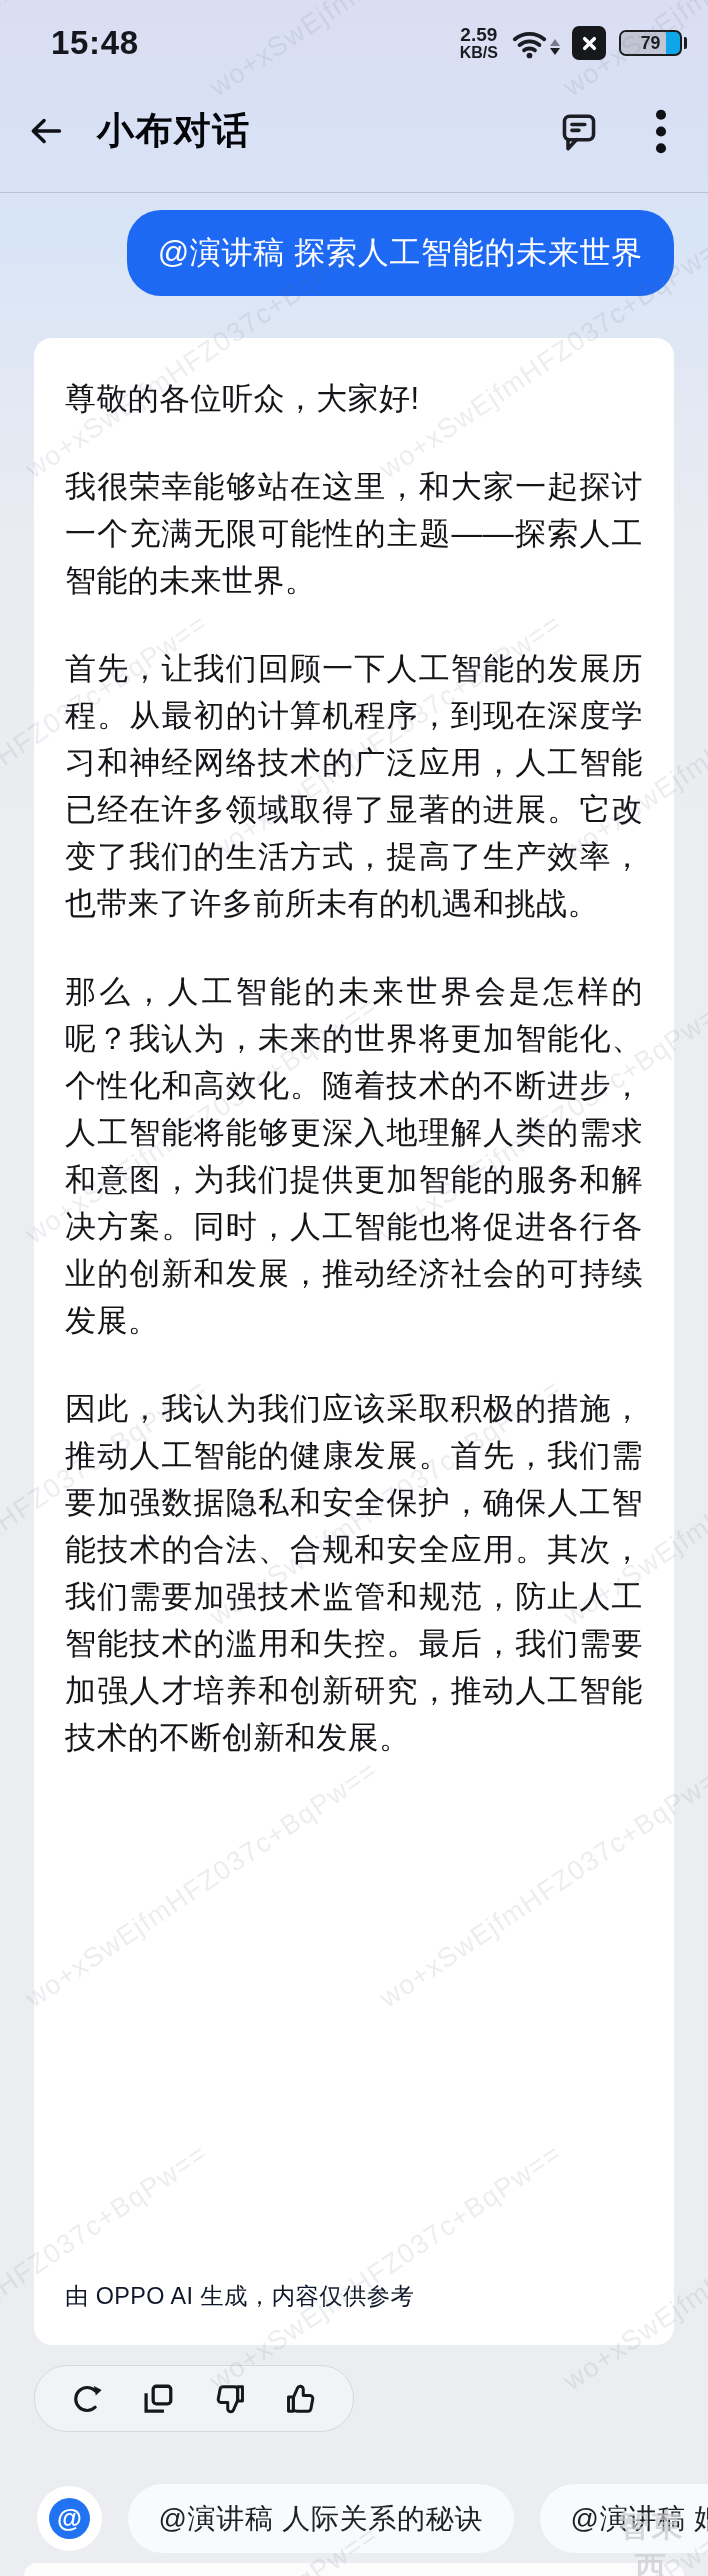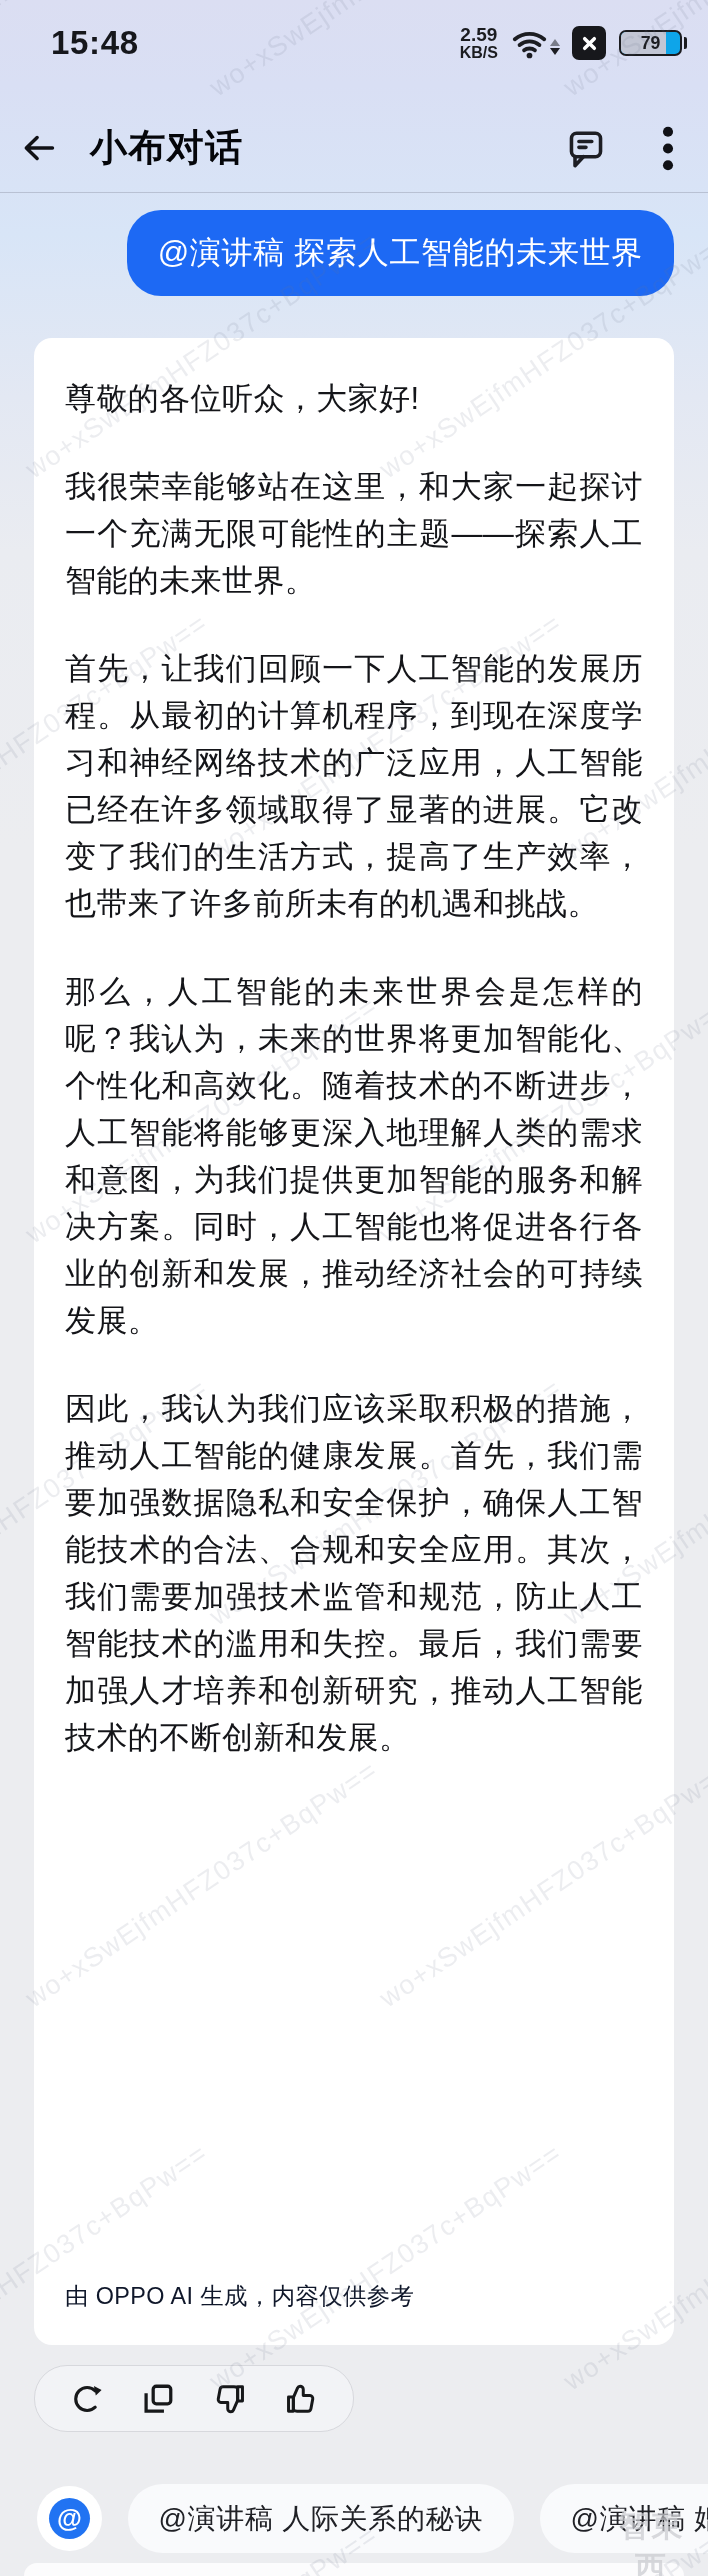--- a/index.html
+++ b/index.html
@@ -20,21 +20,21 @@
   .wifi-wrap { display:flex; align-items:flex-end; gap:2.1px; }
   .updown { display:flex; flex-direction:column; gap:2.8px; padding-bottom:4.2px; }
   .tri-up { width:0; height:0; border-left:5.7px solid transparent; border-right:5.7px solid transparent; border-bottom:7px solid #2a2b31; opacity:.55; }
   .tri-dn { width:0; height:0; border-left:5.7px solid transparent; border-right:5.7px solid transparent; border-top:7px solid #1c1d22; }
   .sim { width:34px; height:34px; background:#17181c; border-radius:7px; display:flex; align-items:center; justify-content:center; }
   .battery { position:relative; width:63px; height:25.5px; border:2.1px solid #1b1c20; border-radius:7px; background:#0ea5e9; overflow:hidden; }
   .battery .fill { position:absolute; left:0; top:0; bottom:0; width:76%; background:#c2c6d4; }
   .battery .pct { position:absolute; inset:0; display:flex; align-items:center; justify-content:center; font-size:17.7px; font-weight:600; color:#1b1c20; }
   .bat-nub { width:3.5px; height:11.3px; background:#1b1c20; border-radius:0 2.1px 2.1px 0; margin-left:1.4px; }
   
-  .header { position:absolute; top:106px; left:0; right:0; height:84px; display:flex; align-items:center; padding:0 19px; }
+  .header { position:absolute; top:89px; left:0; right:0; height:84px; display:flex; align-items:center; padding:0 26px; }
   .back-btn { width:40px; height:40px; display:flex; align-items:center; justify-content:center; }
   .app-title { font-size:37px; font-weight:700; color:#05060a; margin-left:31px; letter-spacing:1.4px; }
   .hdr-icons { margin-left:auto; display:flex; align-items:center; gap:40px; }
   .hdr-btn { width:42px; height:45px; display:flex; align-items:center; justify-content:center; }
   .divider { position:absolute; top:192px; left:0; right:0; height:1.4px; background:rgba(125,130,145,0.35); }
   
   .bubble { position:absolute; top:210px; right:34px; height:86px; line-height:86px;
     background:#1d69f4; color:#fff; font-size:31px; padding:0 31px; border-radius:34px; letter-spacing:0.7px; white-space:nowrap; }
   
   .card { position:absolute; top:338px; left:34px; right:34px; height:2007px;

